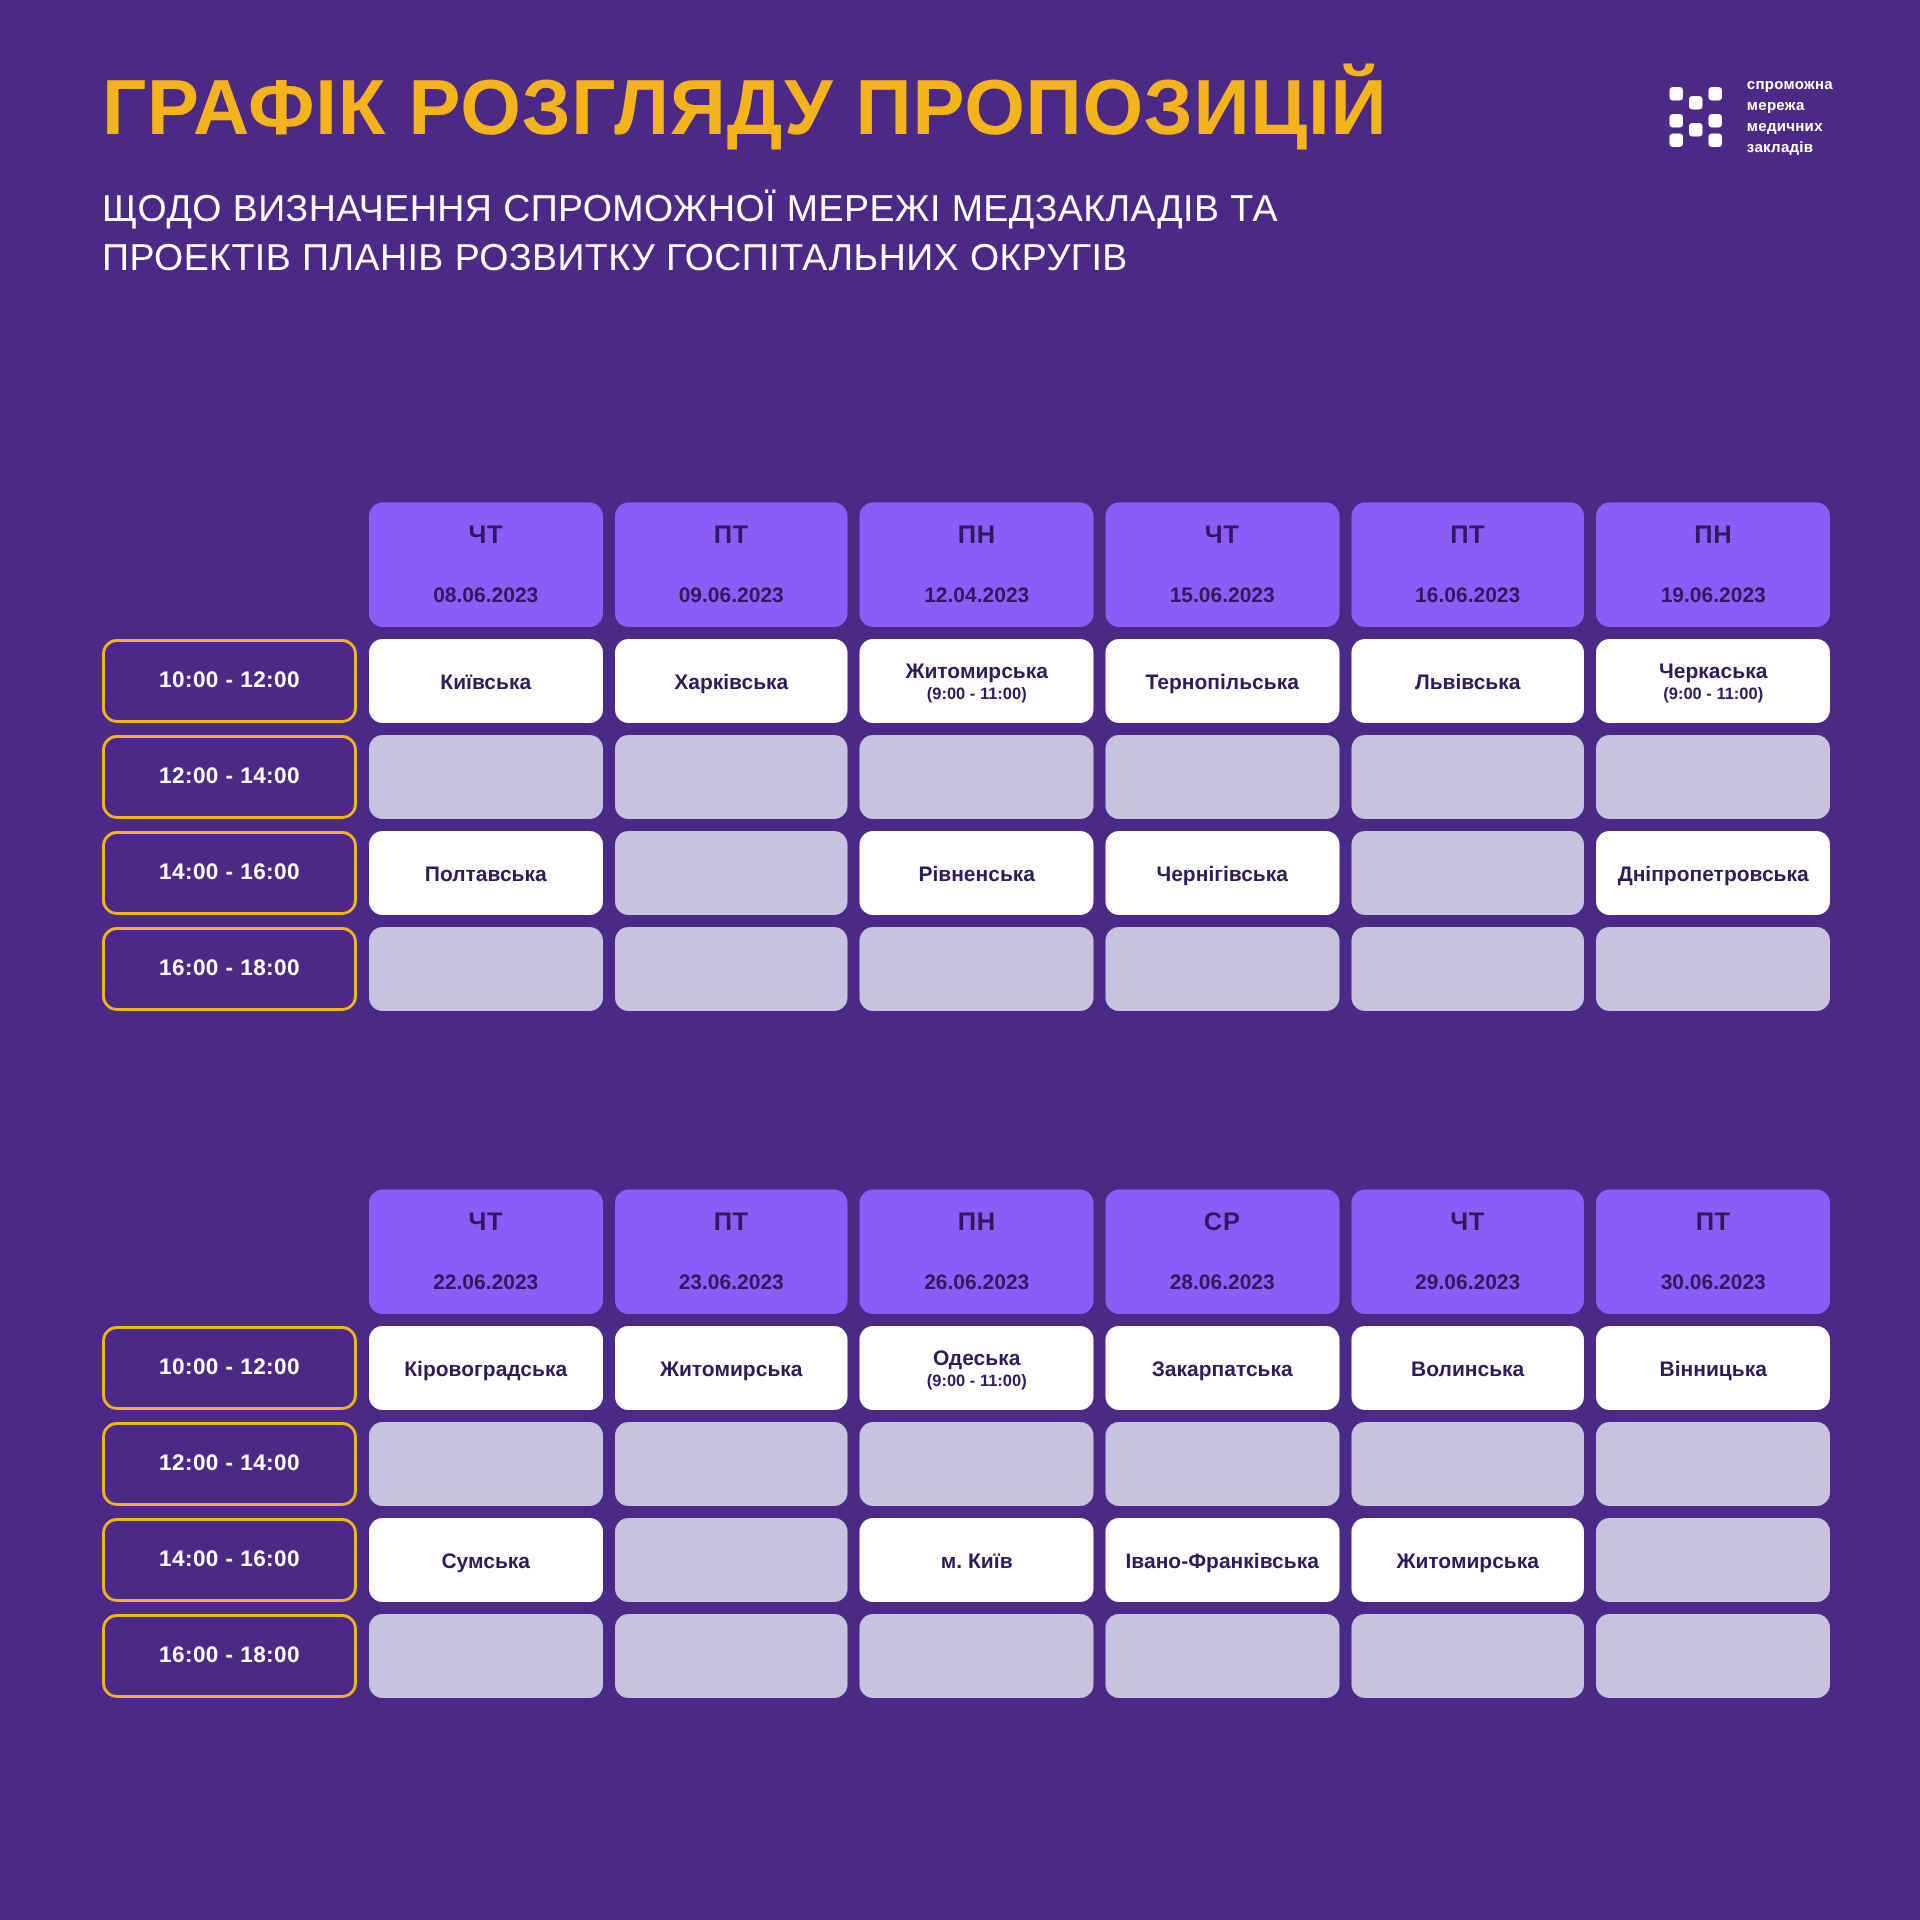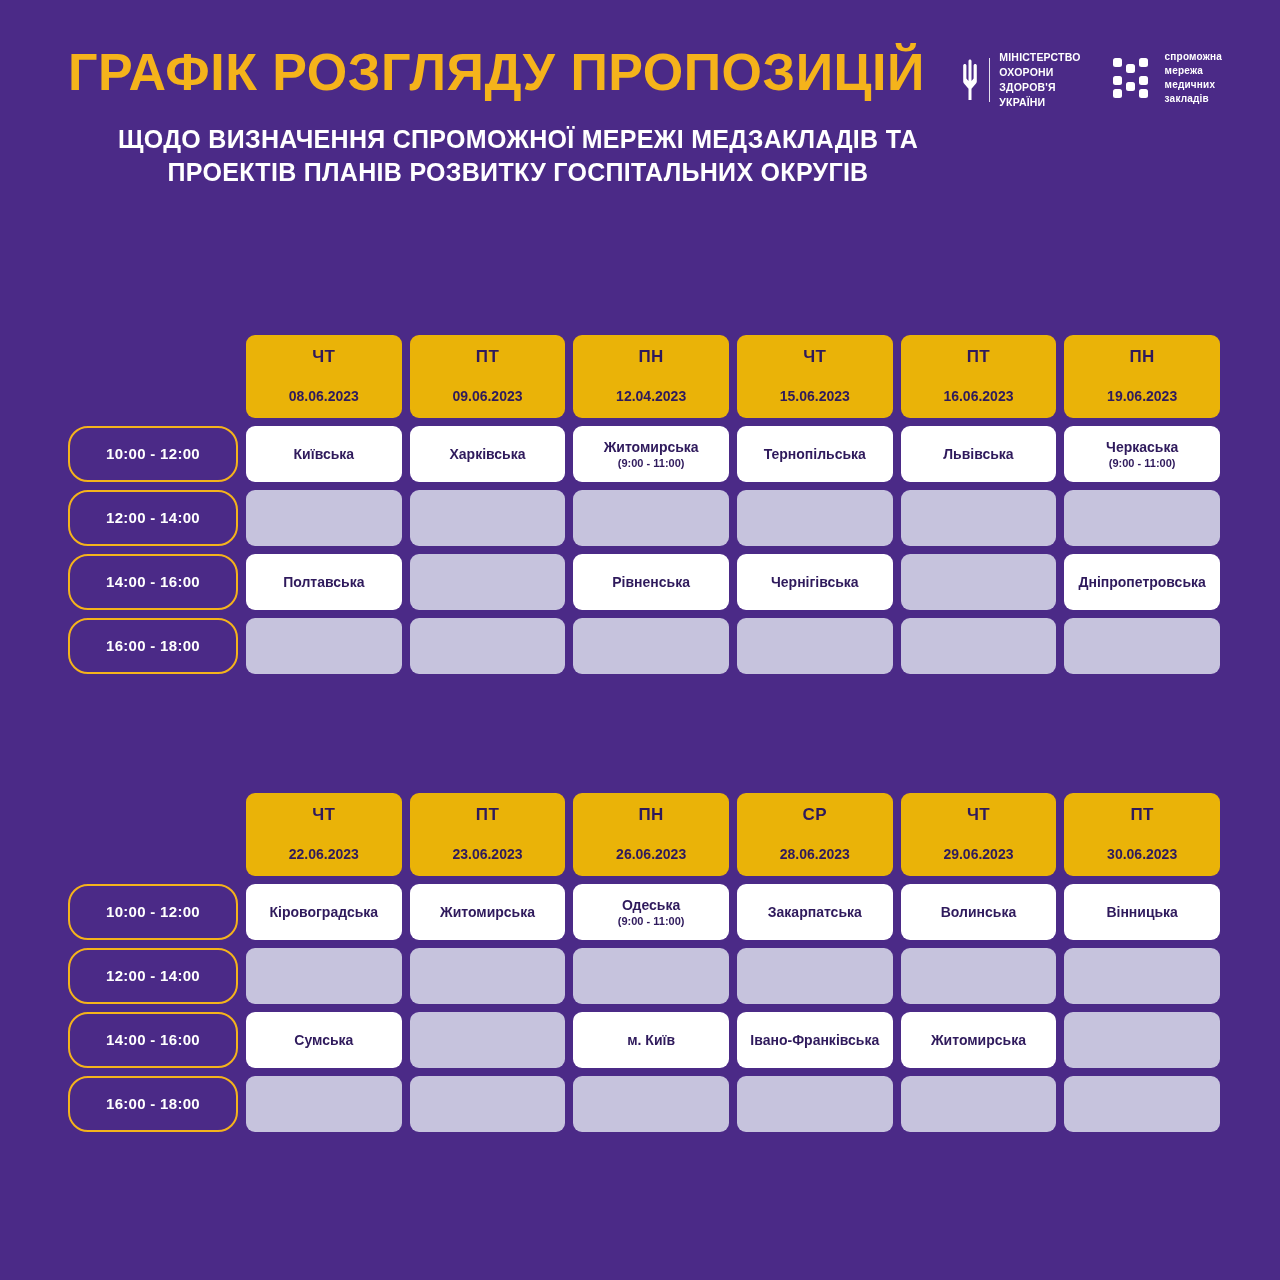--- a/index.html
+++ b/index.html
@@ -27,27 +27,26 @@
     font-size: 52px;
     font-weight: bold;
     letter-spacing: 0.5px;
     line-height: 1.1;
     margin: 0 0 22px 0;
     text-transform: uppercase;
   }
   .title-sub {
     color: #ffffff;
     font-size: 25px;
-    font-weight: bold;
+    font-weight: normal;
     line-height: 1.33;
     letter-spacing: 0.3px;
     text-transform: uppercase;
     max-width: 900px;
     margin: 0;
-    text-align: center;
   }
 
   
   .logos {
     position: absolute;
     right: 58px;
     top: 50px;
     display: flex;
     align-items: flex-start;
     gap: 30px;
@@ -107,21 +106,21 @@
   table.sched {
     border-collapse: separate;
     border-spacing: 8px 8px;
     margin: -8px;
     width: calc(100% + 16px);
     table-layout: fixed;
   }
   table.sched col.timecol { width: 170px; }
 
   .day-head {
-    background: #eab308;
+    background: #8b5cf6;
     color: #2f1a5c;
     border-radius: 9px;
     text-align: center;
     font-size: 15.5px;
     font-weight: bold;
     padding: 11px 4px 12px 4px;
     line-height: 1.35;
     height: 32px;
     vertical-align: middle;
   }
@@ -134,21 +133,21 @@
     display: block;
     font-size: 14px;
     margin-top: 18px;
   }
   .corner {
     background: transparent;
     border: none;
   }
   .time-cell {
     border: 2px solid #f5b31b;
-    border-radius: 20px;
+    border-radius: 10px;
     color: #ffffff;
     font-size: 15px;
     font-weight: bold;
     text-align: center;
     height: 48px;
     vertical-align: middle;
     letter-spacing: 0.3px;
   }
   .slot {
     border-radius: 9px;
@@ -175,30 +174,20 @@
 </style>
 </head>
 <body>
 
 <div class="header">
   <h1 class="title-main">ГРАФІК РОЗГЛЯДУ ПРОПОЗИЦІЙ</h1>
   <h2 class="title-sub">ЩОДО ВИЗНАЧЕННЯ СПРОМОЖНОЇ МЕРЕЖІ МЕДЗАКЛАДІВ ТА ПРОЕКТІВ ПЛАНІВ РОЗВИТКУ ГОСПІТАЛЬНИХ ОКРУГІВ</h2>
 </div>
 
 <div class="logos">
-  <div class="logo-moz">
-    <svg class="tryzub" viewBox="0 0 20 42">
-      <path fill="#ffffff" d="M10 0.5 C10.8 0.5 11.5 1.2 11.5 2 L11.5 22 L13.6 19.5 L13.6 6.5 C13.6 5.6 14.3 4.9 15.2 4.9 C16.1 4.9 16.8 5.6 16.8 6.5 L16.8 22.5 C16.8 23.3 16.5 24 16 24.6 L11.5 29.8 L11.5 41 L8.5 41 L8.5 29.8 L4 24.6 C3.5 24 3.2 23.3 3.2 22.5 L3.2 6.5 C3.2 5.6 3.9 4.9 4.8 4.9 C5.7 4.9 6.4 5.6 6.4 6.5 L6.4 19.5 L8.5 22 L8.5 2 C8.5 1.2 9.2 0.5 10 0.5 Z"></path>
-    </svg>
-    <div class="moz-divider"></div>
-    <div class="moz-text">МІНІСТЕРСТВО
-ОХОРОНИ
-ЗДОРОВ'Я
-УКРАЇНИ</div>
-  </div>
   <div class="logo-spro">
     <svg class="spro-mark" viewBox="0 0 44 44">
       <rect x="2" y="2" width="9" height="9" rx="2.5" fill="#ffffff"></rect>
       <rect x="15" y="8" width="9" height="9" rx="2.5" fill="#ffffff"></rect>
       <rect x="28" y="2" width="9" height="9" rx="2.5" fill="#ffffff"></rect>
       <rect x="2" y="20" width="9" height="9" rx="2.5" fill="#ffffff"></rect>
       <rect x="15" y="26" width="9" height="9" rx="2.5" fill="#ffffff"></rect>
       <rect x="28" y="20" width="9" height="9" rx="2.5" fill="#ffffff"></rect>
       <rect x="2" y="33" width="9" height="9" rx="2.5" fill="#ffffff"></rect>
       <rect x="28" y="33" width="9" height="9" rx="2.5" fill="#ffffff"></rect>

